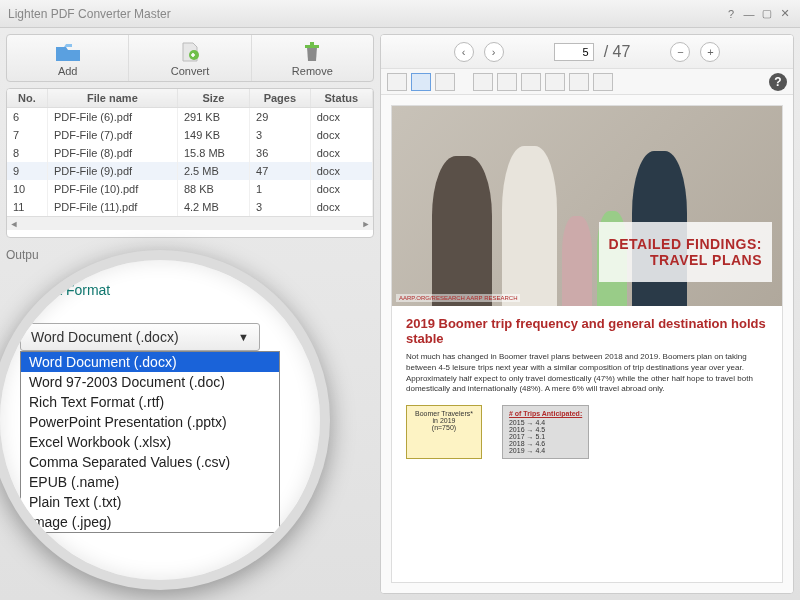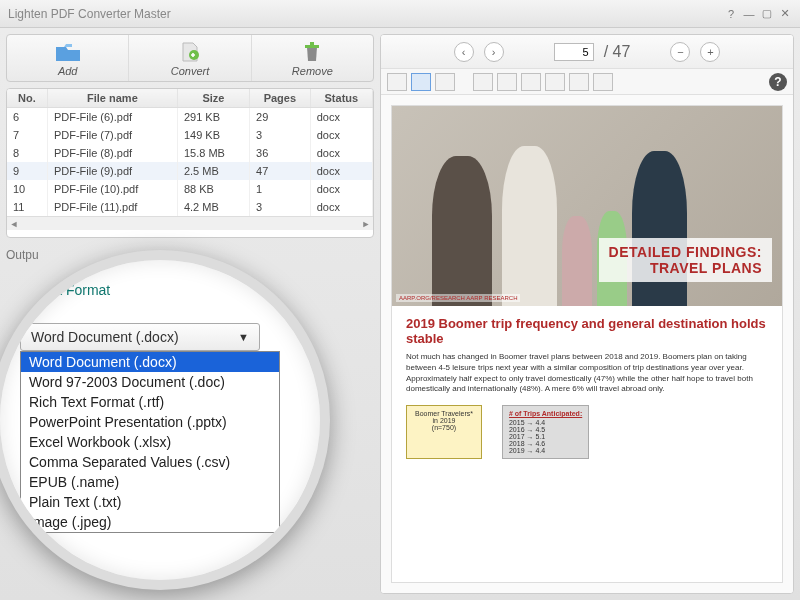--- a/index.html
+++ b/index.html
@@ -3,21 +3,21 @@
 <meta charset="utf-8">
 <style>
 * { margin: 0; padding: 0; box-sizing: border-box; font-family: "Segoe UI", Tahoma, sans-serif; }
 body { background: #fff; width: 800px; height: 600px; overflow: hidden; position: relative; }
 .window { width: 800px; height: 600px; background: #1d4ed8; display: flex; flex-direction: column; }
 .titlebar { height: 28px; background: linear-gradient(#f4f4f4,#e4e4e4); display: flex; align-items: center; padding: 0 8px; border-bottom: 1px solid #ccc; font-size: 12px; color: #888; }
 .titlebar .spacer { flex: 1; }
 .titlebar .wbtn { width: 14px; height: 14px; margin-left: 4px; display: inline-flex; align-items: center; justify-content: center; color: #777; font-size: 11px; cursor: pointer; }
 .main { flex: 1; display: flex; padding: 6px; gap: 6px; background: linear-gradient(#ececec,#e0e0e0); }
 .left { width: 368px; display: flex; flex-direction: column; }
-.toolbar { display: flex; background: linear-gradient(#f9f9f9,#eaeaea); border: 1px solid #ccc; border-radius: 4px; font-style: italic; }
+.toolbar { display: flex; background: linear-gradient(#f9f9f9,#eaeaea); border: 1px solid #ccc; border-radius: 4px; }
 .tbtn { flex: 1; display: flex; flex-direction: column; align-items: center; padding: 6px 0 4px; font-size: 11px; color: #555; cursor: pointer; border-right: 1px solid #ddd; }
 .tbtn:last-child { border-right: none; }
 .ticon { width: 28px; height: 22px; margin-bottom: 2px; }
 .filetable { background: #fff; border: 1px solid #ccc; border-radius: 4px; margin-top: 6px; flex: 0 0 150px; overflow: hidden; font-size: 11px; }
 .filetable table { width: 100%; border-collapse: collapse; }
 .filetable th { background: linear-gradient(#f6f6f6,#eaeaea); color: #555; font-weight: bold; border-bottom: 1px solid #ddd; border-right: 1px solid #e4e4e4; padding: 3px 6px; text-align: center; }
 .filetable td { padding: 3px 6px; color: #444; border-right: 1px solid #f0f0f0; }
 .filetable tr.sel td { background: #eef3fa; }
 .scroll-h { height: 14px; background: #f0f0f0; border-top: 1px solid #ddd; display: flex; align-items: center; }
 .scroll-h .arrow { width: 14px; text-align: center; color: #888; font-size: 9px; }
@@ -29,21 +29,21 @@
 .pgtot { font-size: 16px; color: #666; }
 .pv-tools { height: 26px; display: flex; align-items: center; gap: 4px; padding: 0 6px; border-bottom: 1px solid #e0e0e0; background: #f7f7f7; }
 .pv-tools .ti { width: 20px; height: 18px; border: 1px solid #c0c0c0; background: #f2f2f2; cursor: pointer; }
 .pv-tools .ti.actv { border-color: #6aa0e0; background: #dce9f8; }
 .pv-tools .tspacer { flex: 1; }
 .pv-tools .help { width: 18px; height: 18px; border-radius: 9px; background: #555; color: #fff; display: flex; align-items: center; justify-content: center; font-size: 12px; font-weight: bold; cursor: pointer; }
 .preview { flex: 1; padding: 10px; background: #fafafa; overflow: hidden; position: relative; }
 .page { background: #fff; border: 1px solid #ddd; height: 100%; display: flex; flex-direction: column; }
 .hero { height: 200px; background: linear-gradient(135deg,#c8c2b8,#b0a89c); position: relative; overflow: hidden; }
 .person { position: absolute; bottom: 0; background: #6b6560; border-radius: 40% 40% 0 0; }
-.hero-box { position: absolute; right: 10px; bottom: 24px; background: rgba(255,255,255,0.82); padding: 6px 10px; text-align: right; }
+.hero-box { position: absolute; right: 10px; bottom: 24px; background: rgba(255,255,255,0.82); padding: 14px 10px; text-align: right; }
 .hero-box .l1 { color: #b02a2a; font-weight: bold; font-size: 14px; letter-spacing: .5px; }
 .hero-box .l2 { color: #b02a2a; font-weight: bold; font-size: 14px; letter-spacing: .5px; }
 .hero-tag { position: absolute; left: 4px; bottom: 4px; font-size: 6px; color: #b02a2a; background: rgba(255,255,255,.5); padding: 1px 3px; }
 .article { padding: 10px 14px; }
 .article h2 { color: #b02a2a; font-size: 13px; font-weight: bold; margin-bottom: 6px; }
 .article p { font-size: 8px; color: #333; line-height: 1.35; margin-bottom: 10px; }
 .diagram { display: flex; gap: 20px; font-size: 7px; }
 .dbox { border: 1px solid #b5a33c; background: #fdf3c4; padding: 4px 8px; text-align: center; color: #333; }
 .tbox { border: 1px solid #aaa; background: #ddd; padding: 4px 6px; }
 .tbox .th { font-weight: bold; text-decoration: underline; color: #b02a2a; margin-bottom: 2px; }

